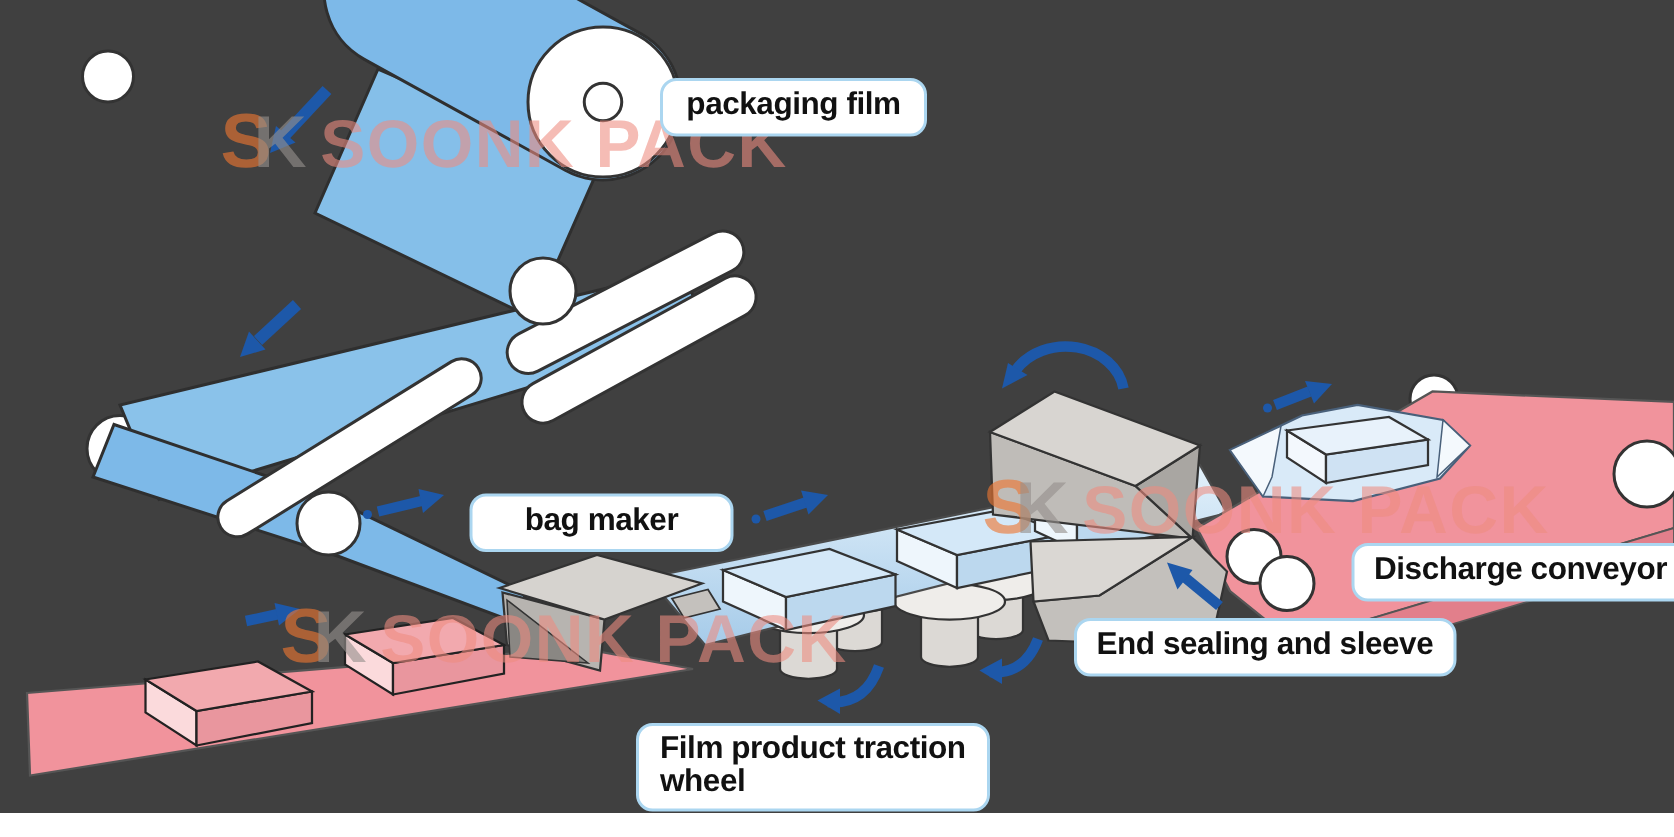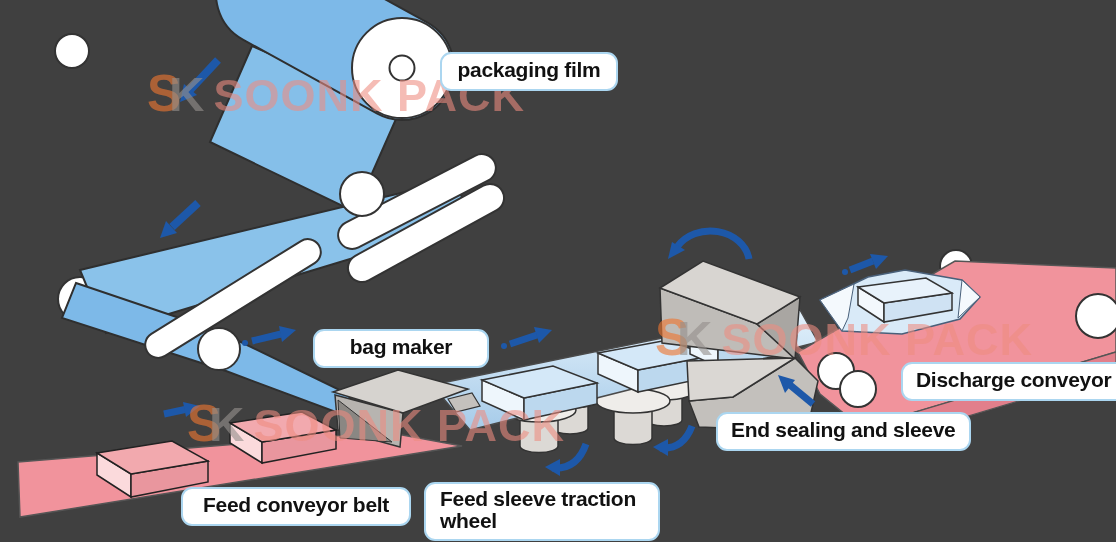--- a/index.html
+++ b/index.html
@@ -183,18 +183,17 @@
 </div>
 <div class="wm" style="left:655px;top:312px">
   <span class="lg-s">S</span><span class="lg-k">K</span><span class="brand">SOONK PACK</span>
 </div>
 <div class="wm" style="left:187px;top:398px">
   <span class="lg-s">S</span><span class="lg-k">K</span><span class="brand">SOONK PACK</span>
 </div>
 
 <div class="callout" style="left:440px;top:52px;min-width:178px">packaging film</div>
 <div class="callout" style="left:313px;top:329px;min-width:176px">bag maker</div>
-<div class="callout" style="left:181px;top:487px;min-width:230px">Feed conveyor belt</div>
-<div class="callout wrap" style="left:424px;top:482px">Feed sleeve traction wheel</div>
+<div class="callout wrap" style="left:424px;top:482px">Film product traction wheel</div>
 <div class="callout" style="left:716px;top:412px;min-width:212px">End sealing and sleeve</div>
 <div class="callout" style="left:901px;top:362px;min-width:210px">Discharge conveyor belt</div>
 
 </div>
 
 </body></html>

